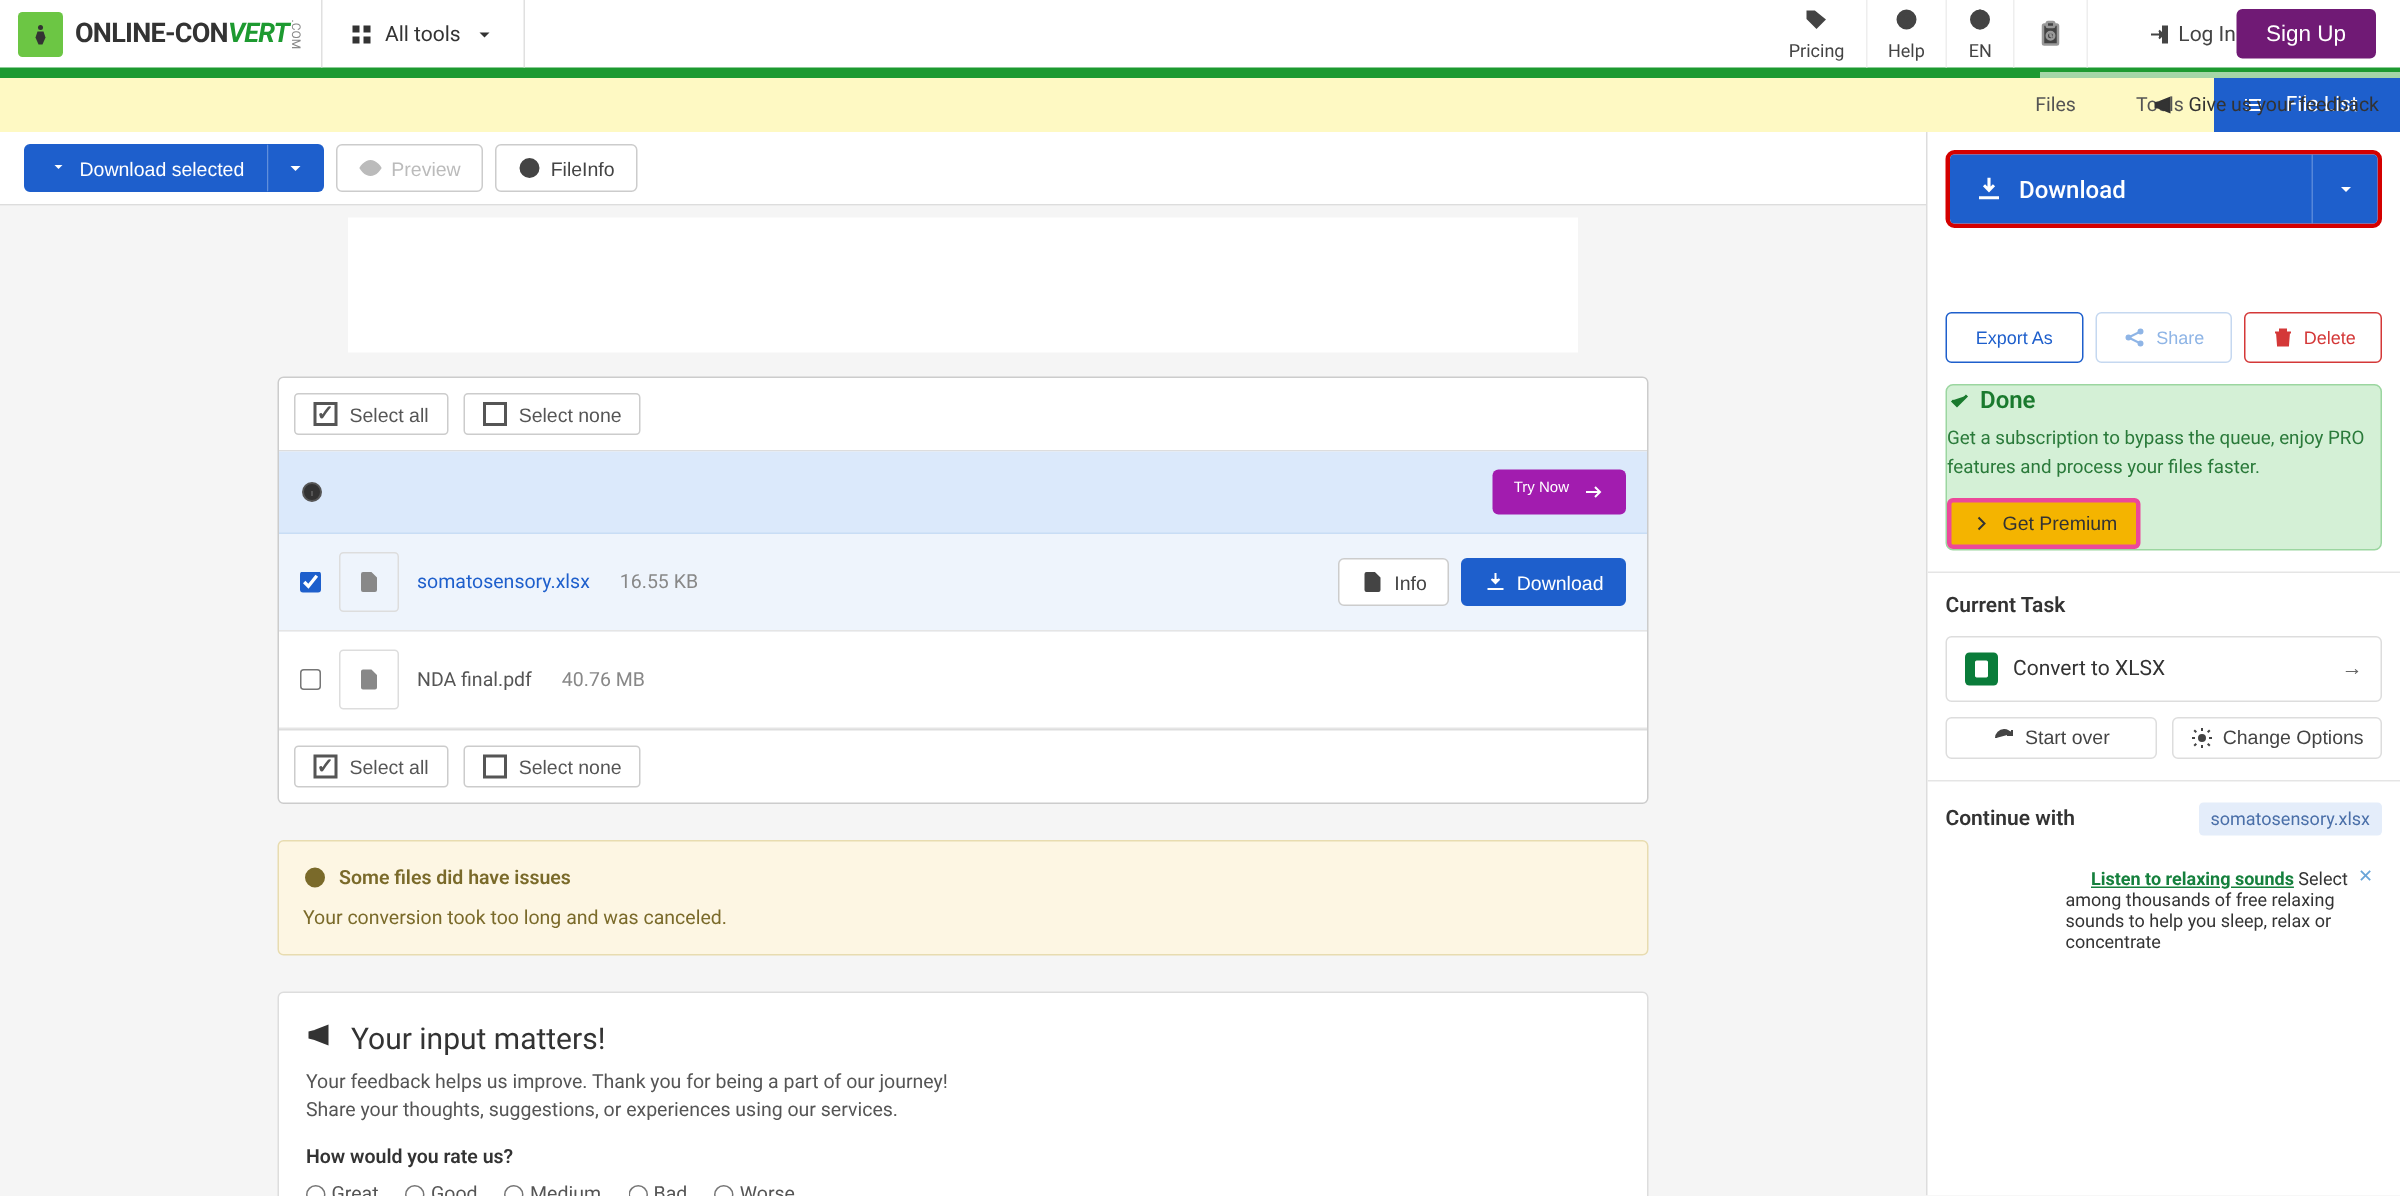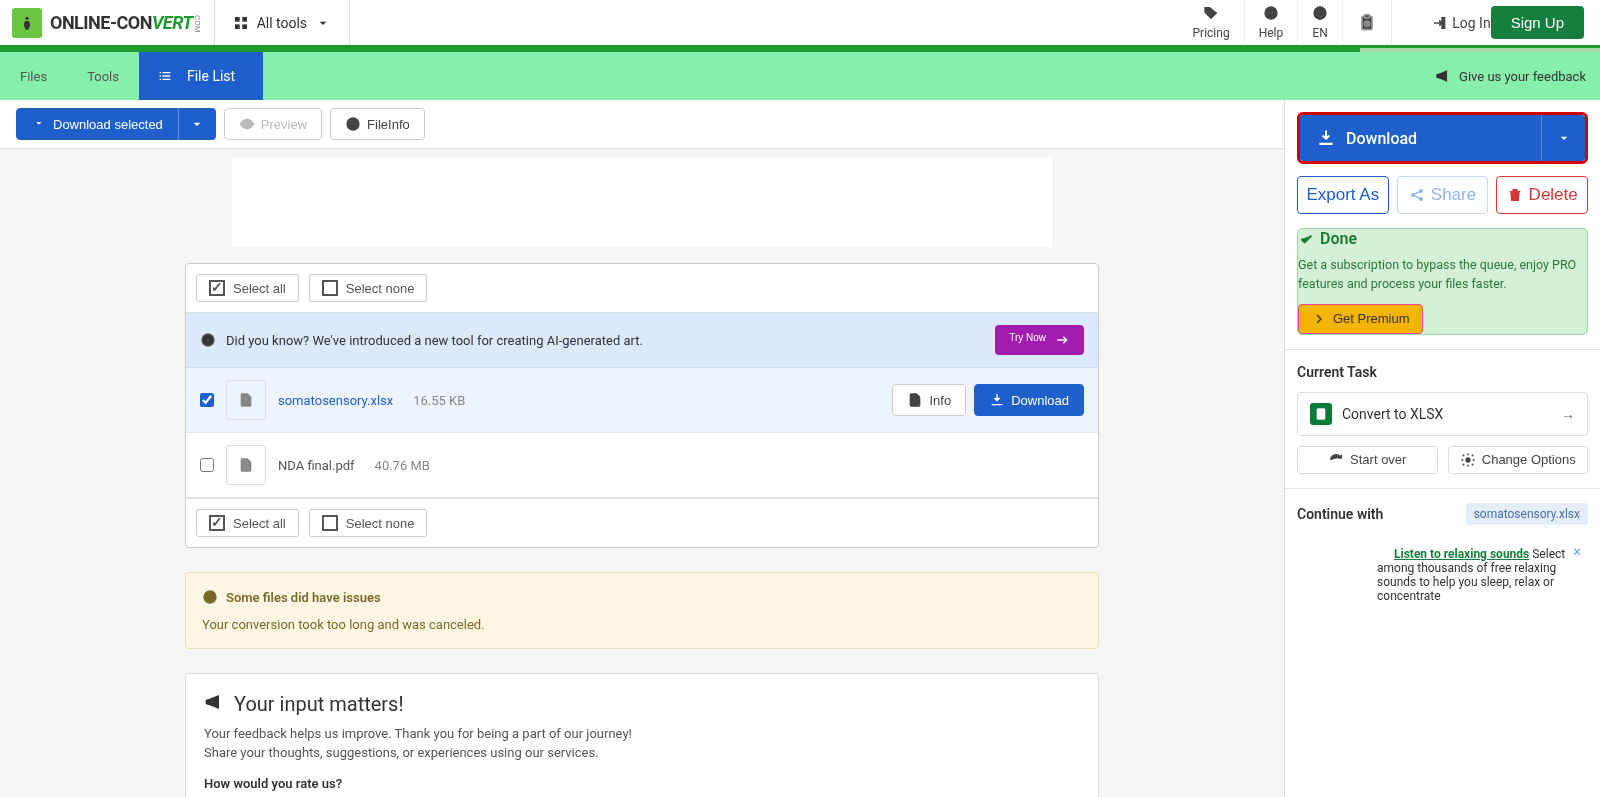--- a/index.html
+++ b/index.html
@@ -13,27 +13,27 @@
 .logo-text .con { color: #333; }
 .logo-text .vert { color: #1d9a30; font-style: italic; }
 .logo-com { font-size: 8px; color: #888; writing-mode: vertical-rl; }
 .all-tools { display: flex; align-items: center; gap: 8px; padding: 0 18px; border-left: 1px solid #e0e0e0; border-right: 1px solid #e0e0e0; height: 100%; cursor: pointer; }
 .header-spacer { flex: 1; }
 .header-item { display: flex; flex-direction: column; align-items: center; justify-content: center; padding: 0 14px; font-size: 12px; color: #444; cursor: pointer; height: 100%; border-right: 1px solid #eee; }
 .header-item:last-of-type { border-right: none; }
 .header-icon { font-size: 18px; line-height: 1; margin-bottom: 2px; }
 .header-actions { display: flex; align-items: center; gap: 0; padding: 0 16px 0 40px; }
 .login { color: #444; font-size: 14px; cursor: pointer; display: flex; align-items: center; gap: 4px; }
-.signup { background: #15803d; color: #fff; padding: 8px 20px; border-radius: 4px; font-size: 15px; cursor: pointer; border: none; }
+.signup { background: #701a75; color: #fff; padding: 8px 20px; border-radius: 4px; font-size: 15px; cursor: pointer; border: none; }
 
 
 .sub-green { height: 4px; background: linear-gradient(to right, #1d9a30 0%, #1d9a30 85%, #a5d6a7 85%, #a5d6a7 100%); }
 
 
-.toolbar1 { display: flex; background: #86efac; height: 48px; position: relative; }
+.toolbar1 { display: flex; background: #fef9c3; height: 36px; position: relative; justify-content: flex-end; }
 .tab-item { padding: 0 20px; display: flex; align-items: center; color: #555; cursor: pointer; font-size: 13px; }
 .tab-file-list { background: #1e5fcc; color: #fff; display: flex; align-items: center; gap: 14px; padding: 0 28px 0 18px; }
 .feedback-link { position: absolute; right: 14px; top: 0; height: 100%; display: flex; align-items: center; gap: 8px; color: #333; font-size: 13px; cursor: pointer; }
 
 
 .toolbar2 { display: flex; align-items: center; gap: 8px; padding: 8px 16px; background: #fff; border-bottom: 1px solid #ddd; }
 .btn { display: inline-flex; align-items: center; gap: 6px; padding: 7px 14px; border-radius: 4px; border: 1px solid #ccc; background: #fff; cursor: pointer; font-size: 13px; color: #444; }
 .btn-primary { background: #1e5fcc; border-color: #1e5fcc; color: #fff; }
 .btn-group { display: flex; }
 .btn-group .btn:first-child { border-top-right-radius: 0; border-bottom-right-radius: 0; }
@@ -79,28 +79,28 @@
 .fb-options { display: flex; gap: 18px; font-size: 13px; color: #555; }
 .fb-options label { display: flex; gap: 4px; align-items: center; }
 
 
 .dl-wrap { margin: 12px; border: 3px solid #d40000; border-radius: 6px; }
 .dl-btn { background: #1e5fcc; color: #fff; display: flex; align-items: center; height: 46px; border-radius: 3px; overflow: hidden; }
 .dl-main { flex: 1; display: flex; align-items: center; gap: 10px; padding: 0 16px; font-size: 16px; font-weight: 500; cursor: pointer; }
 .dl-caret { width: 44px; display: flex; align-items: center; justify-content: center; border-left: 1px solid rgba(255,255,255,0.25); cursor: pointer; height: 100%; }
 
 .action-row { display: flex; gap: 8px; margin: 0 12px 14px; }
-.action-btn { flex: 1; border: 1px solid #1e5fcc; color: #1e5fcc; background: #fff; padding: 8px 4px; border-radius: 4px; font-size: 17px; display: flex; gap: 6px; justify-content: center; align-items: center; cursor: pointer; }
+.action-btn { flex: 1; border: 1px solid #1e5fcc; color: #1e5fcc; background: #fff; padding: 8px 4px; border-radius: 4px; font-size: 12px; display: flex; gap: 6px; justify-content: center; align-items: center; cursor: pointer; margin-top: 44px; }
 .action-btn.share { color: #8fb5e6; border-color: #c5d8f0; }
 .action-btn.delete { color: #d43838; border-color: #d43838; }
 
 .done-box { margin: 0 12px 14px; border: 1px solid #9bd6a0; background: #d4f0d6; border-radius: 5px; padding: 0; }
 .done-title { color: #1a7a2e; font-weight: 600; font-size: 16px; display: flex; gap: 6px; align-items: center; margin-bottom: 8px; }
 .done-msg { color: #2a7a3a; font-size: 12.5px; line-height: 1.5; margin-bottom: 10px; }
-.premium-btn { background: #f4b400; border: 1px solid #ec4899; color: #333; padding: 6px 12px; border-radius: 4px; font-size: 13px; display: inline-flex; gap: 6px; align-items: center; cursor: pointer; }
+.premium-btn { background: #f4b400; border: 3px solid #ec4899; color: #333; padding: 6px 12px; border-radius: 4px; font-size: 13px; display: inline-flex; gap: 6px; align-items: center; cursor: pointer; }
 
 .section { border-top: 1px solid #e5e5e5; padding: 14px 12px; }
 .section-title { font-size: 14px; font-weight: 600; color: #333; margin-bottom: 12px; }
 .task-item { border: 1px solid #ddd; border-radius: 4px; padding: 10px 12px; display: flex; align-items: center; gap: 10px; cursor: pointer; margin-bottom: 10px; }
 .task-icon { width: 22px; height: 22px; background: #0a7c3a; border-radius: 3px; display: flex; align-items: center; justify-content: center; color: #fff; font-size: 12px; }
 .task-item .arrow { margin-left: auto; color: #666; }
 .task-actions { display: flex; gap: 10px; }
 .task-act { flex: 1; border: 1px solid #ddd; border-radius: 4px; padding: 5px; display: flex; gap: 6px; align-items: center; justify-content: center; cursor: pointer; font-size: 13px; color: #444; background: #fff; }
 
 .continue-row { display: flex; align-items: center; justify-content: space-between; }
@@ -256,21 +256,20 @@
             <span>Select none</span>
           </button>
       </div>
 
       <div class="info-banner">
         <div class="info-banner-text">
           <svg class="icon" viewBox="0 0 24 24" fill="none" stroke="#555" stroke-width="2">
               <circle cx="12" cy="12" r="9"></circle>
               <path d="M12 8v.01M12 11v5"></path>
             </svg>
-          <span>Did you know? We've introduced a new tool for creating AI-generated art.</span>
         </div>
         <button class="try-now">
           <span>Try Now</span>
           <svg class="icon" viewBox="0 0 24 24">
               <path d="M5 12h14m-5-5l5 5-5 5" stroke="currentColor" stroke-width="2" fill="none"></path>
             </svg>
         </button>
       </div>
 
       <div class="file-row selected">

